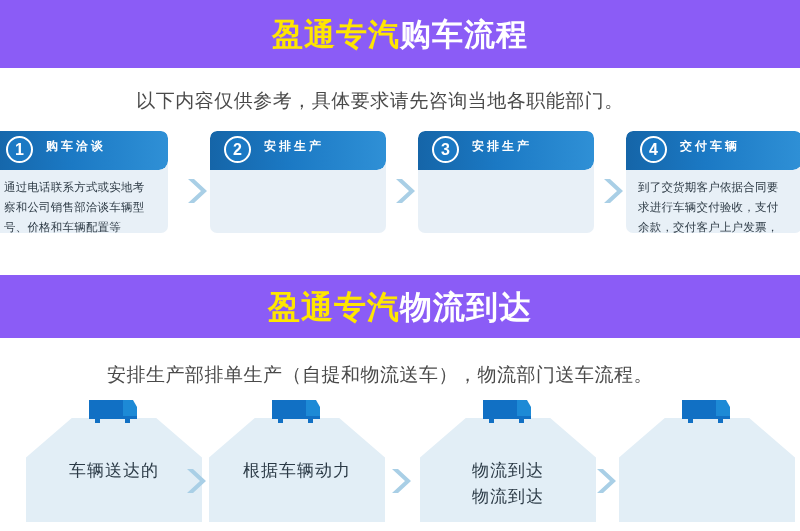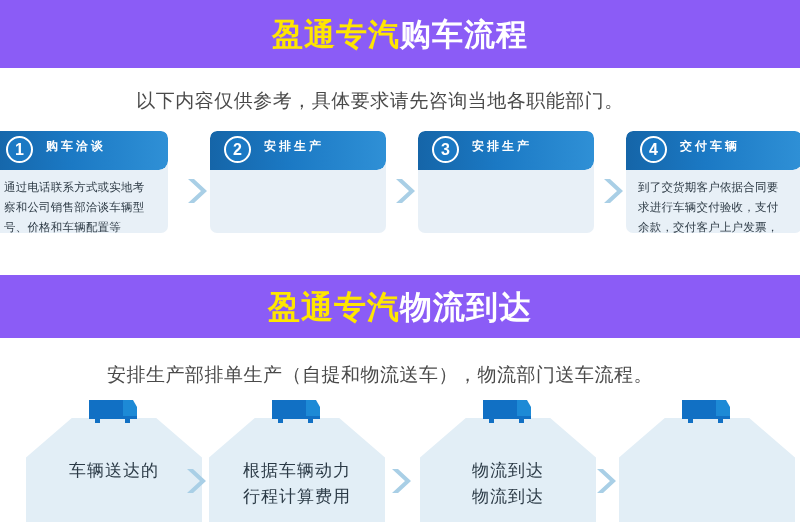--- a/index.html
+++ b/index.html
@@ -292,21 +292,20 @@
       <svg viewBox="0 0 54 28" width="54" height="28" aria-hidden="true">
         <rect x="2" y="2" width="34" height="16" fill="#1170c4"></rect>
         <path d="M36 2 L46 2 L50 9 L50 18 L36 18 Z" fill="#1d8ad6"></path>
         <rect x="2" y="18" width="48" height="3" fill="#1170c4"></rect>
         <rect x="8" y="21" width="5" height="4" fill="#1170c4"></rect>
         <rect x="38" y="21" width="5" height="4" fill="#1170c4"></rect>
       </svg>
     </div>
     <div class="logi-text">
       <span>根据车辆动力</span>
-      <span>行程计算费用</span>
     </div>
   </div>
 
   <div class="chev-b b2">
     <svg viewBox="0 0 22 30" width="22" height="30" aria-hidden="true">
       <path d="M3 3 L16 15 L3 27 L9 27 L22 15 L9 3 Z" fill="#a9cfe6"></path>
     </svg>
   </div>
 
   <div class="logi-card l3">

